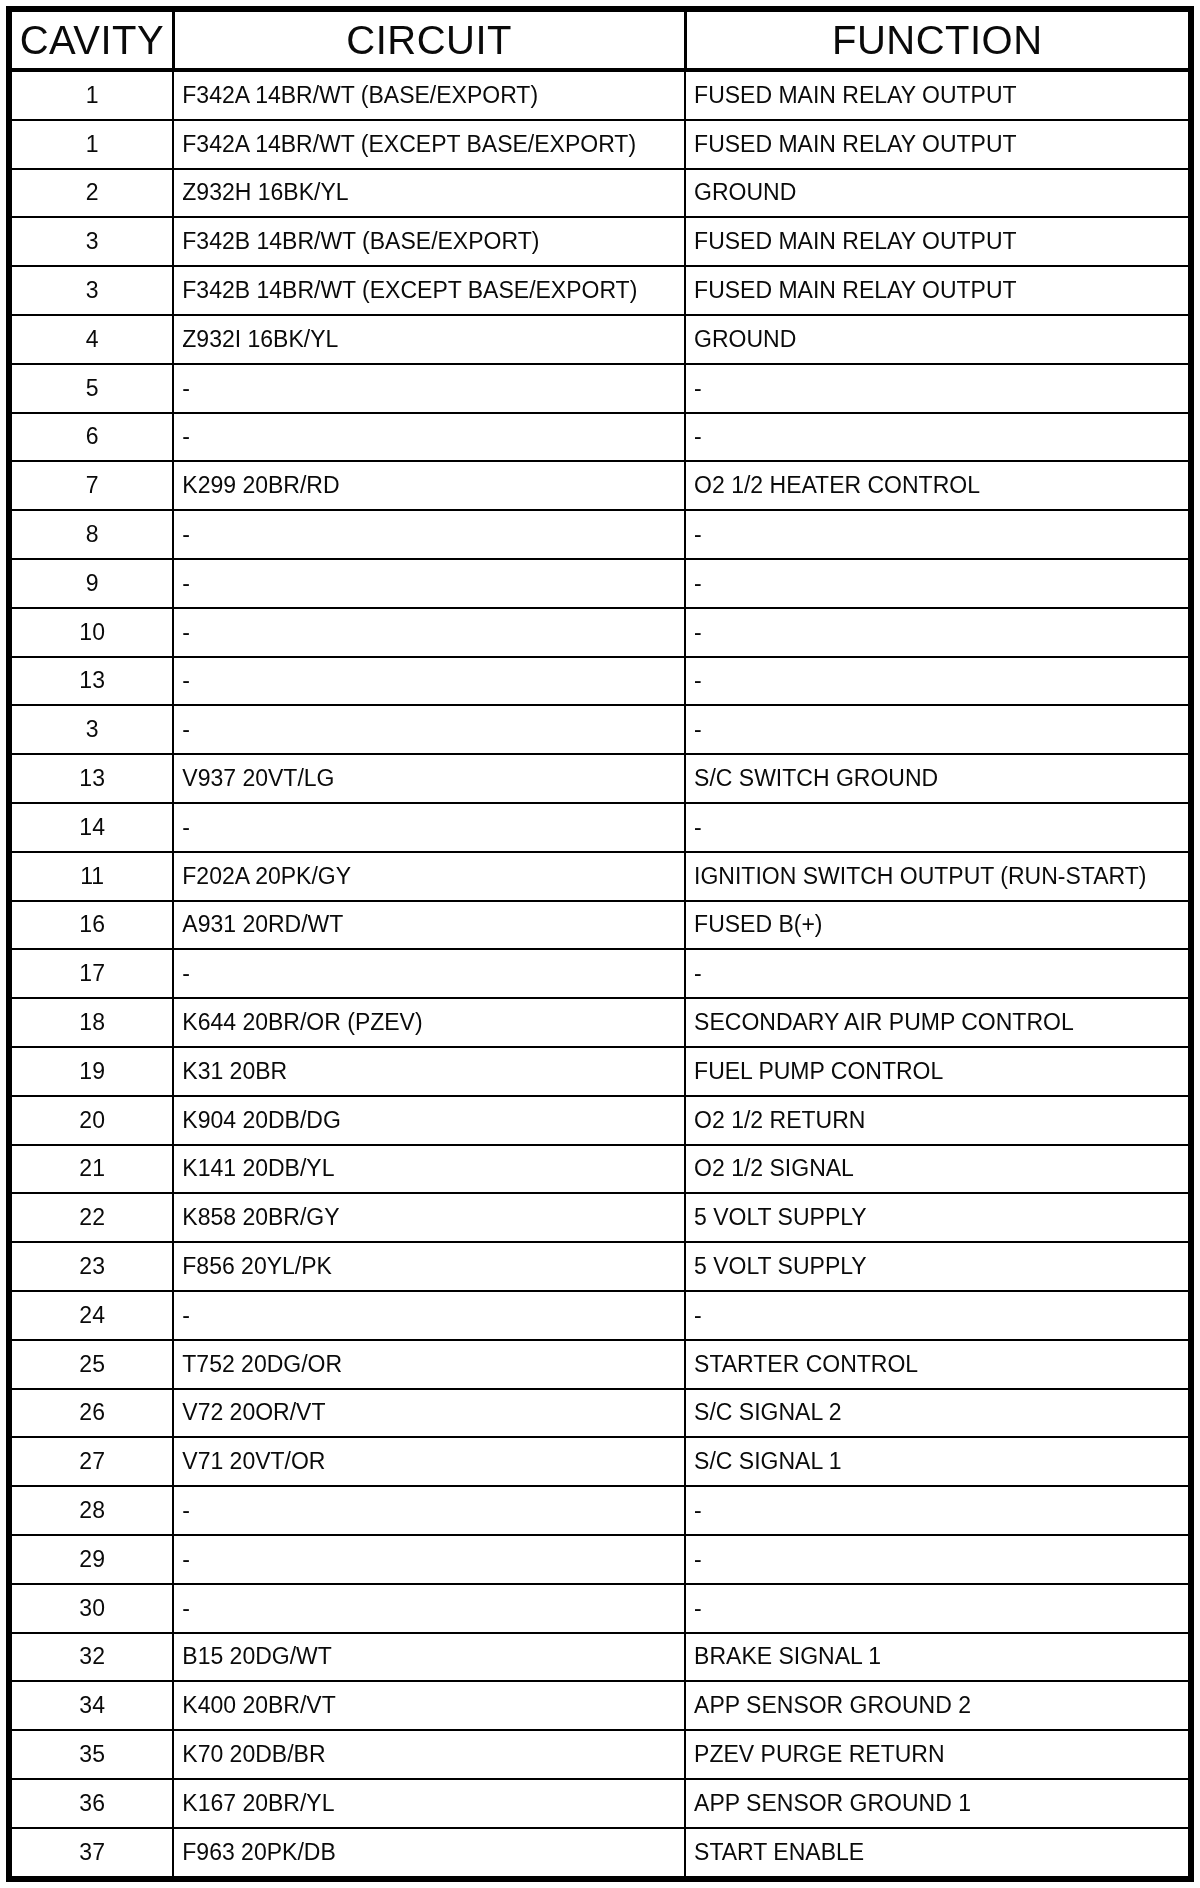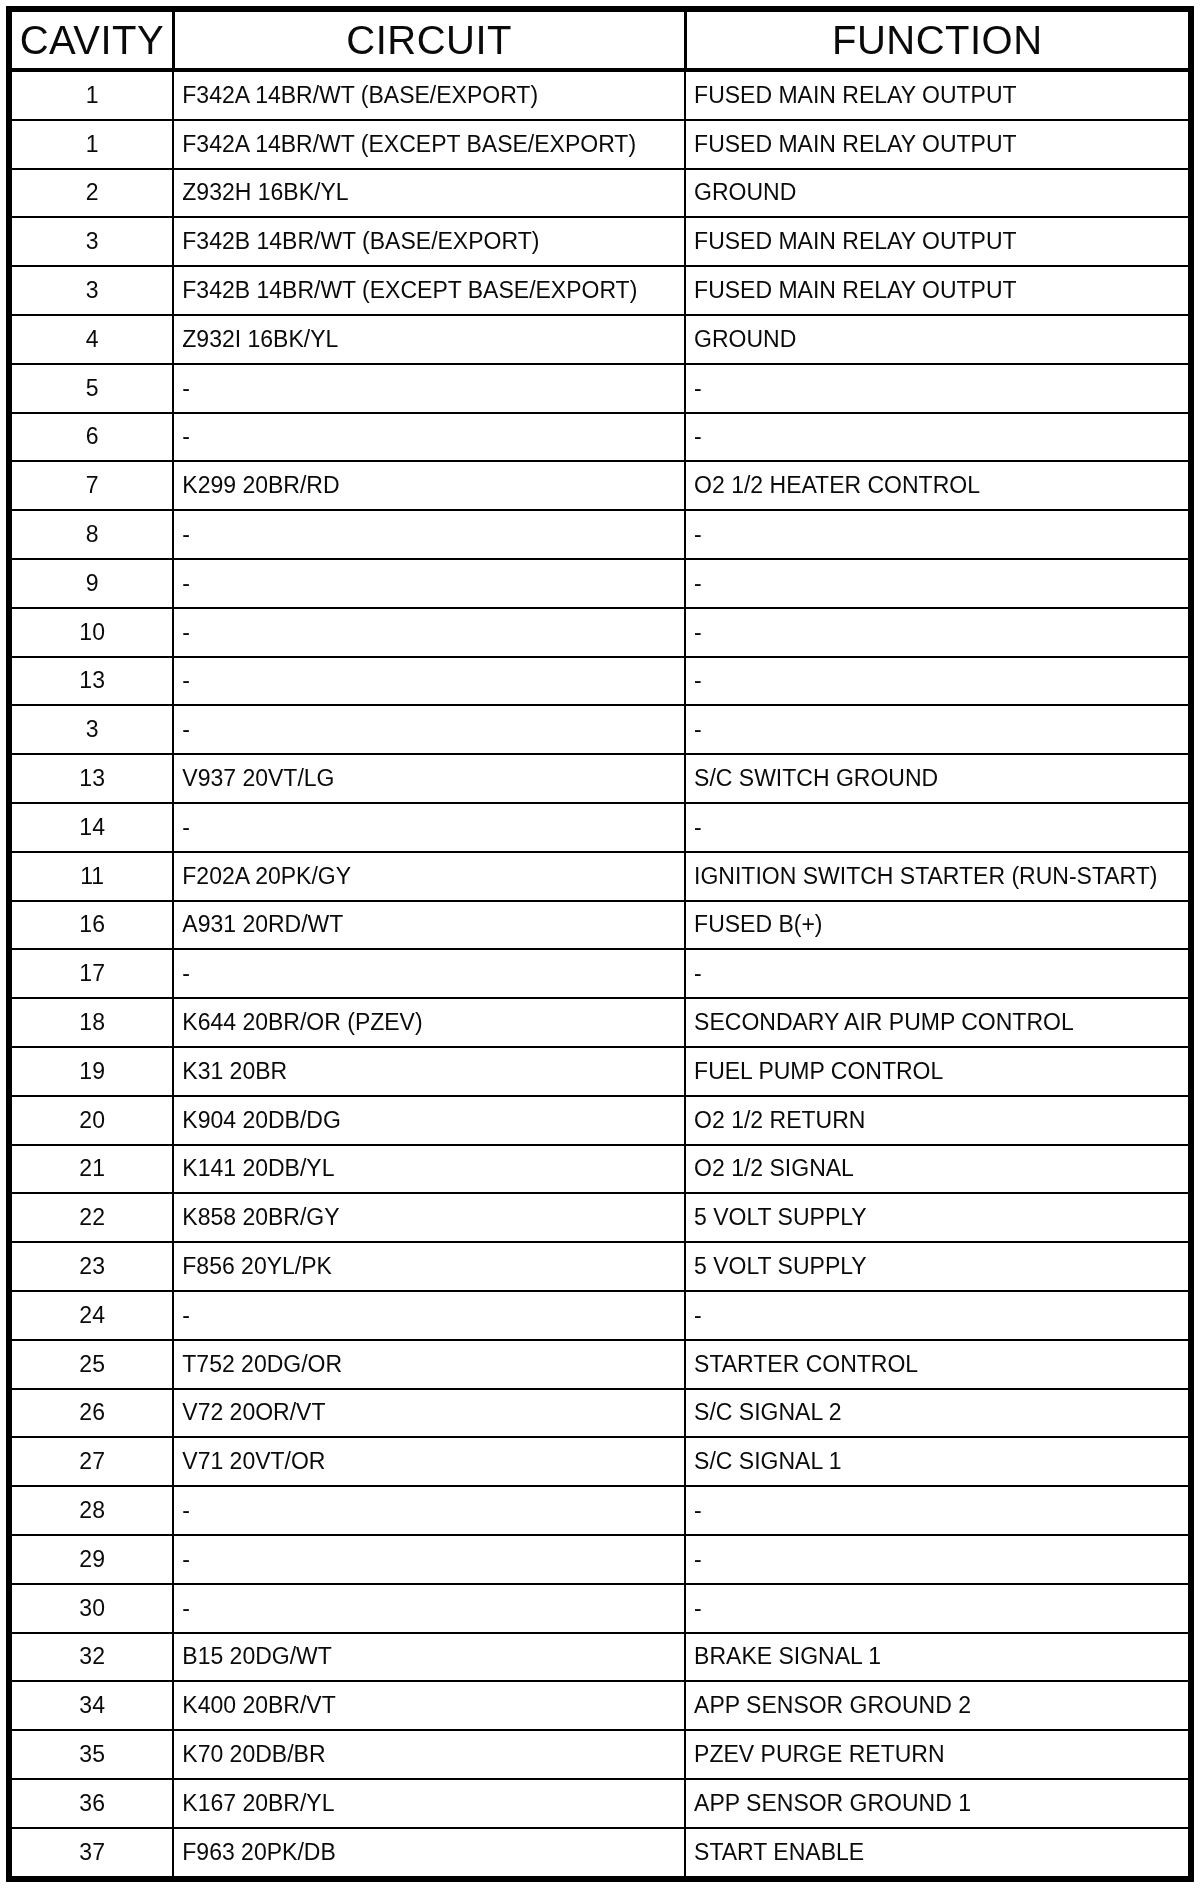--- a/index.html
+++ b/index.html
@@ -153,21 +153,21 @@
           <td class="function-cell">S/C SWITCH GROUND</td>
         </tr>
         <tr>
           <td class="cavity-cell">14</td>
           <td class="circuit-cell">-</td>
           <td class="function-cell">-</td>
         </tr>
         <tr>
           <td class="cavity-cell">11</td>
           <td class="circuit-cell">F202A 20PK/GY</td>
-          <td class="function-cell">IGNITION SWITCH STARTER (RUN-START)</td>
+          <td class="function-cell">IGNITION SWITCH OUTPUT (RUN-START)</td>
         </tr>
         <tr>
           <td class="cavity-cell">16</td>
           <td class="circuit-cell">A931 20RD/WT</td>
           <td class="function-cell">FUSED B(+)</td>
         </tr>
         <tr>
           <td class="cavity-cell">17</td>
           <td class="circuit-cell">-</td>
           <td class="function-cell">-</td>

